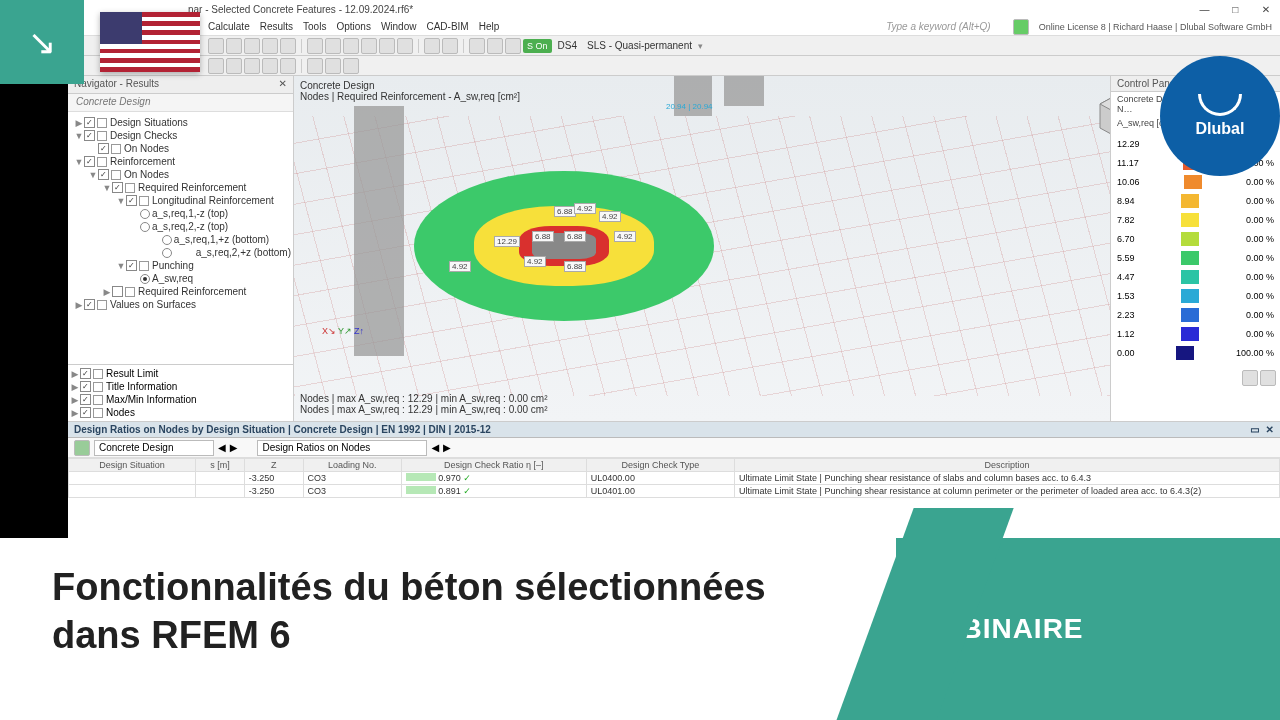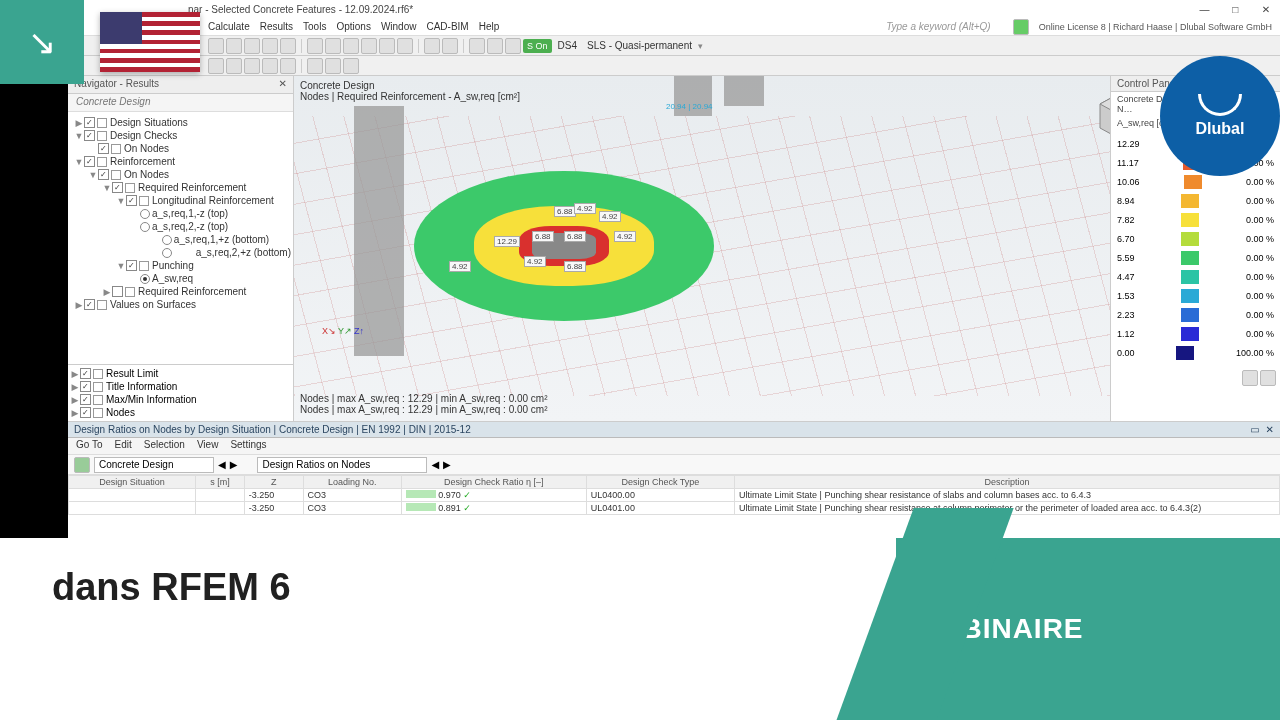--- a/index.html
+++ b/index.html
@@ -50,21 +50,21 @@
 .z-arrow { color: #33c; }
 .vp-stats { position: absolute; left: 6px; bottom: 6px; font-size: 10px; color: #333; }
 .control-panel { width: 170px; background: #fff; border-left: 1px solid #ccc; display: flex; flex-direction: column; font-size: 10px; }
 .ctrl-title { background: #eee; padding: 2px 6px; border-bottom: 1px solid #ccc; color: #555; }
 .ctrl-sub { padding: 2px 6px; font-size: 9px; color: #444; }
 .legend { padding: 4px 6px; }
 .leg-row { display: flex; align-items: center; justify-content: space-between; height: 19px; font-size: 9px; }
 .leg-swatch { width: 18px; height: 14px; margin: 0 6px; }
 .ctrl-buttons { padding: 4px; display: flex; gap: 2px; justify-content: flex-end; }
 .bottom-panel { height: 117px; background: #fff; border-top: 1px solid #ccc; display: flex; flex-direction: column; }
-.bp-title { background: #d9e3ea; padding: 2px 6px; font-size: 10px; font-weight: normal; color: #2a4560; border-bottom: 1px solid #bbb; display:flex; justify-content: space-between;}
+.bp-title { background: #d9e3ea; padding: 2px 6px; font-size: 10px; font-weight: bold; color: #2a4560; border-bottom: 1px solid #bbb; display:flex; justify-content: space-between;}
 .bp-menu { height: 17px; background: #f5f5f5; border-bottom: 1px solid #ddd; font-size: 10px; padding: 1px 8px; display: flex; gap: 12px; color: #333; }
 .bp-toolbar { height: 20px; background: #f8f8f8; border-bottom: 1px solid #ddd; display: flex; align-items: center; gap: 4px; padding: 0 6px; font-size: 10px; }
 .bp-select { border: 1px solid #bbb; padding: 0 4px; font-size: 10px; height: 16px; background: #fff; display: flex; align-items: center; }
 .bp-table { flex: 1; overflow: auto; font-size: 10px; }
 .bp-table table { border-collapse: collapse; width: 100%; }
 .bp-table th, .bp-table td { border: 1px solid #ddd; padding: 1px 4px; font-size: 9px; color: #333; }
 .bp-table th { background: #f0f0f0; font-weight: normal; color: #555; }
 .ratio-bar { display: inline-block; width: 30px; height: 8px; background: #b6e8b6; }
 .overlay-banner { position: absolute; left: 0; bottom: 0; width: 1280px; height: 182px; background: linear-gradient(90deg, #fff 70%, #3aa490 70%); display: flex; }
 .banner-title { padding: 26px 0 0 52px; font-size: 38px; font-weight: 700; color: #212121; line-height: 1.25; width: 840px; }
@@ -389,27 +389,20 @@
         <span class="tb-icon"></span>
       </div>
     </div>
 
   </div>
 
   <div class="bottom-panel">
     <div class="bp-title">
       <span>Design Ratios on Nodes by Design Situation | Concrete Design | EN 1992 | DIN | 2015-12</span>
       <span><span style="margin-right:6px">▭</span><span>✕</span></span>
-    </div>
-    <div class="bp-menu">
-      <span>Go To</span>
-      <span>Edit</span>
-      <span>Selection</span>
-      <span>View</span>
-      <span>Settings</span>
     </div>
     <div class="bp-toolbar">
       <span class="tb-icon" style="background:#9c9"></span>
       <span class="bp-select" style="width:120px">Concrete Design</span>
       <span>◀</span>
       <span>▶</span>
       <span style="width:12px"></span>
       <span class="bp-select" style="width:170px">Design Ratios on Nodes</span>
       <span>◀</span>
       <span>▶</span>
@@ -460,19 +453,20 @@
     <div class="flag-canton"></div>
 </div>
 <div class="dlubal-badge">
   <div class="bridge"></div>
   <span>Dlubal</span>
 </div>
 
 <div class="overlay-banner">
   <div class="diagonal"></div>
   <div class="banner-title">
+    <div>Fonctionnalités du béton sélectionnées</div>
     <div>dans RFEM 6</div>
   </div>
   <div class="banner-right">
     <span class="cursor-icon">✦↖</span>
     <span class="webinar-label">WEBINAIRE</span>
   </div>
 </div>
 
 </body></html>

